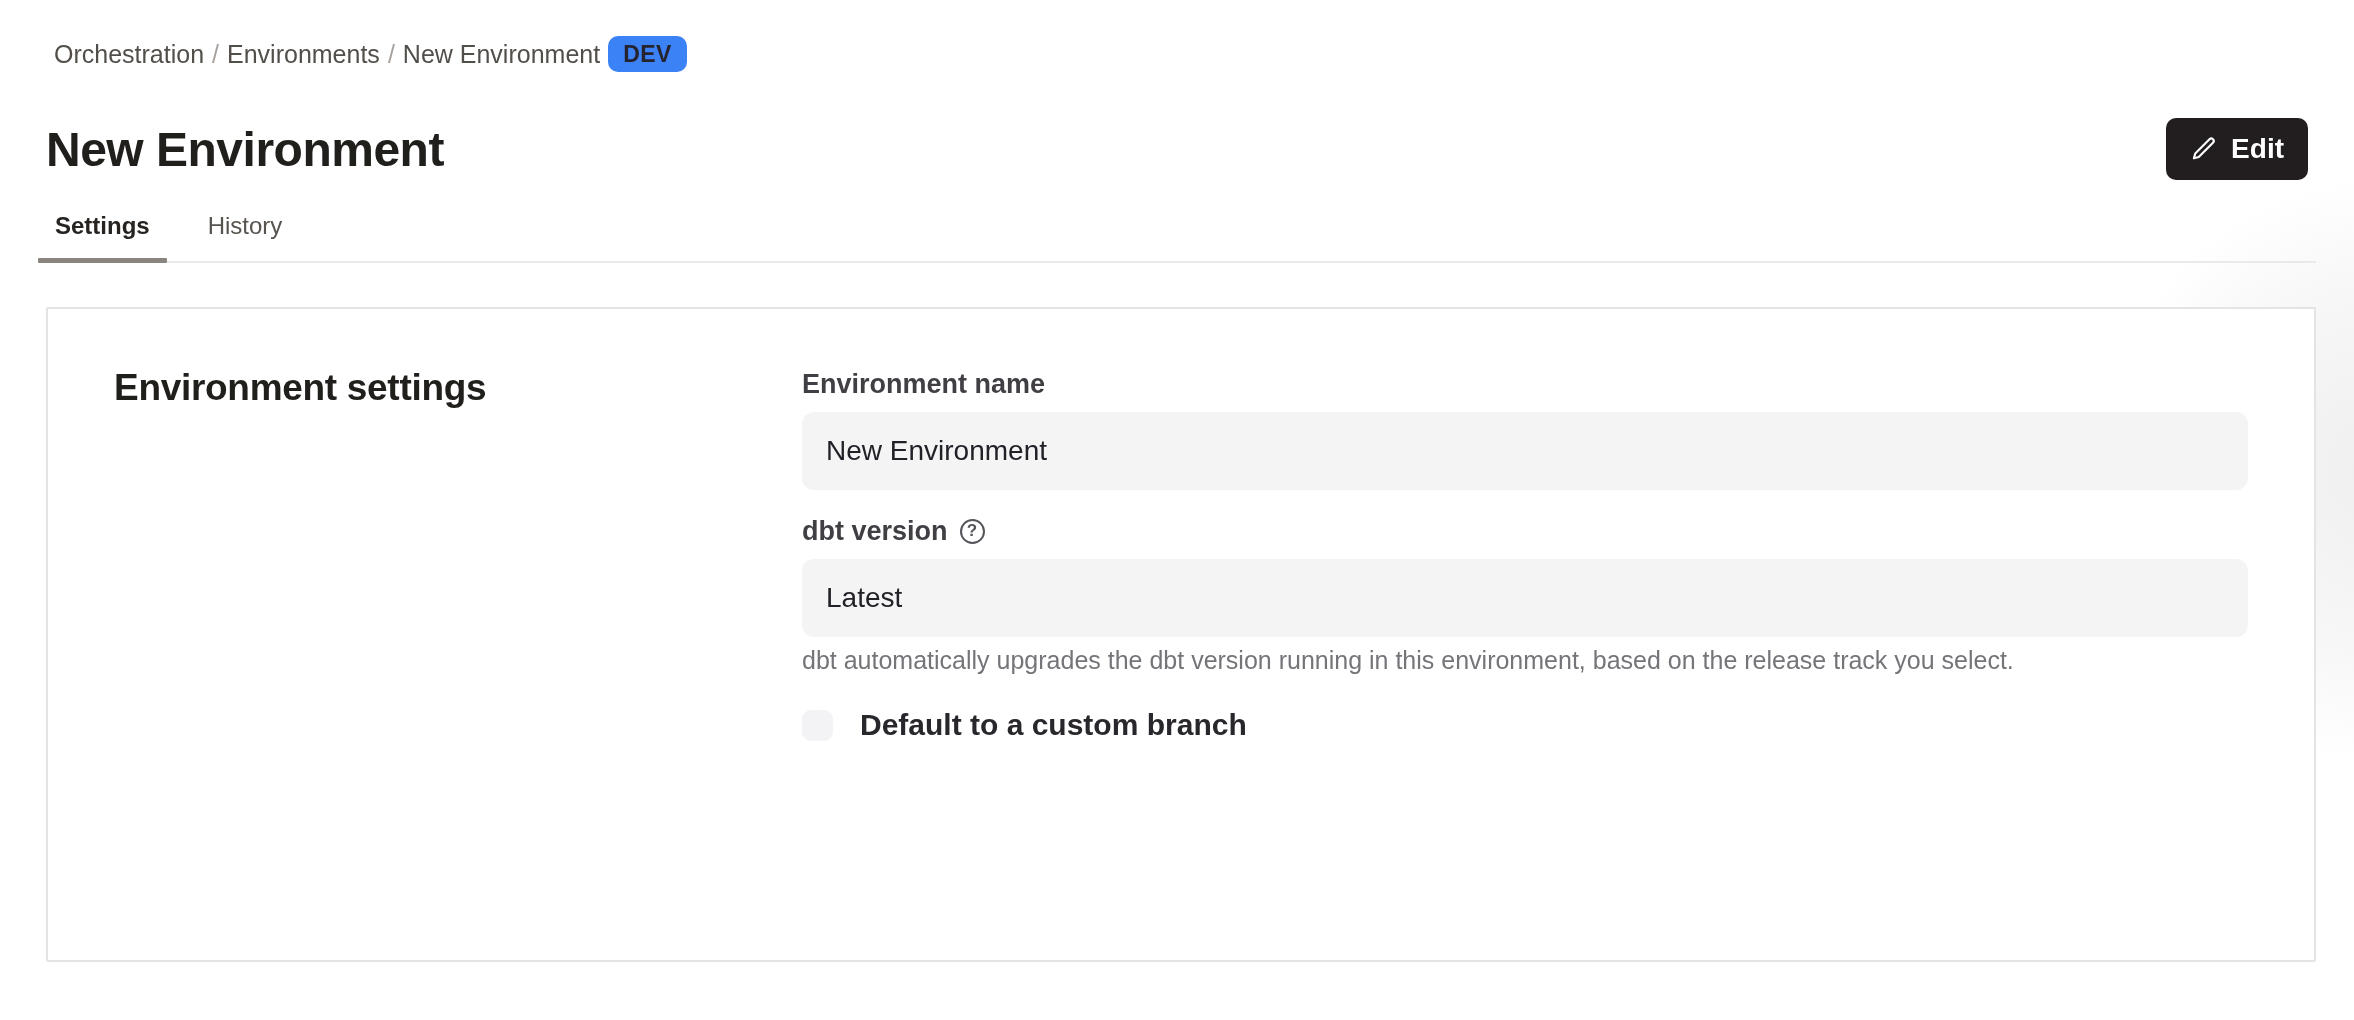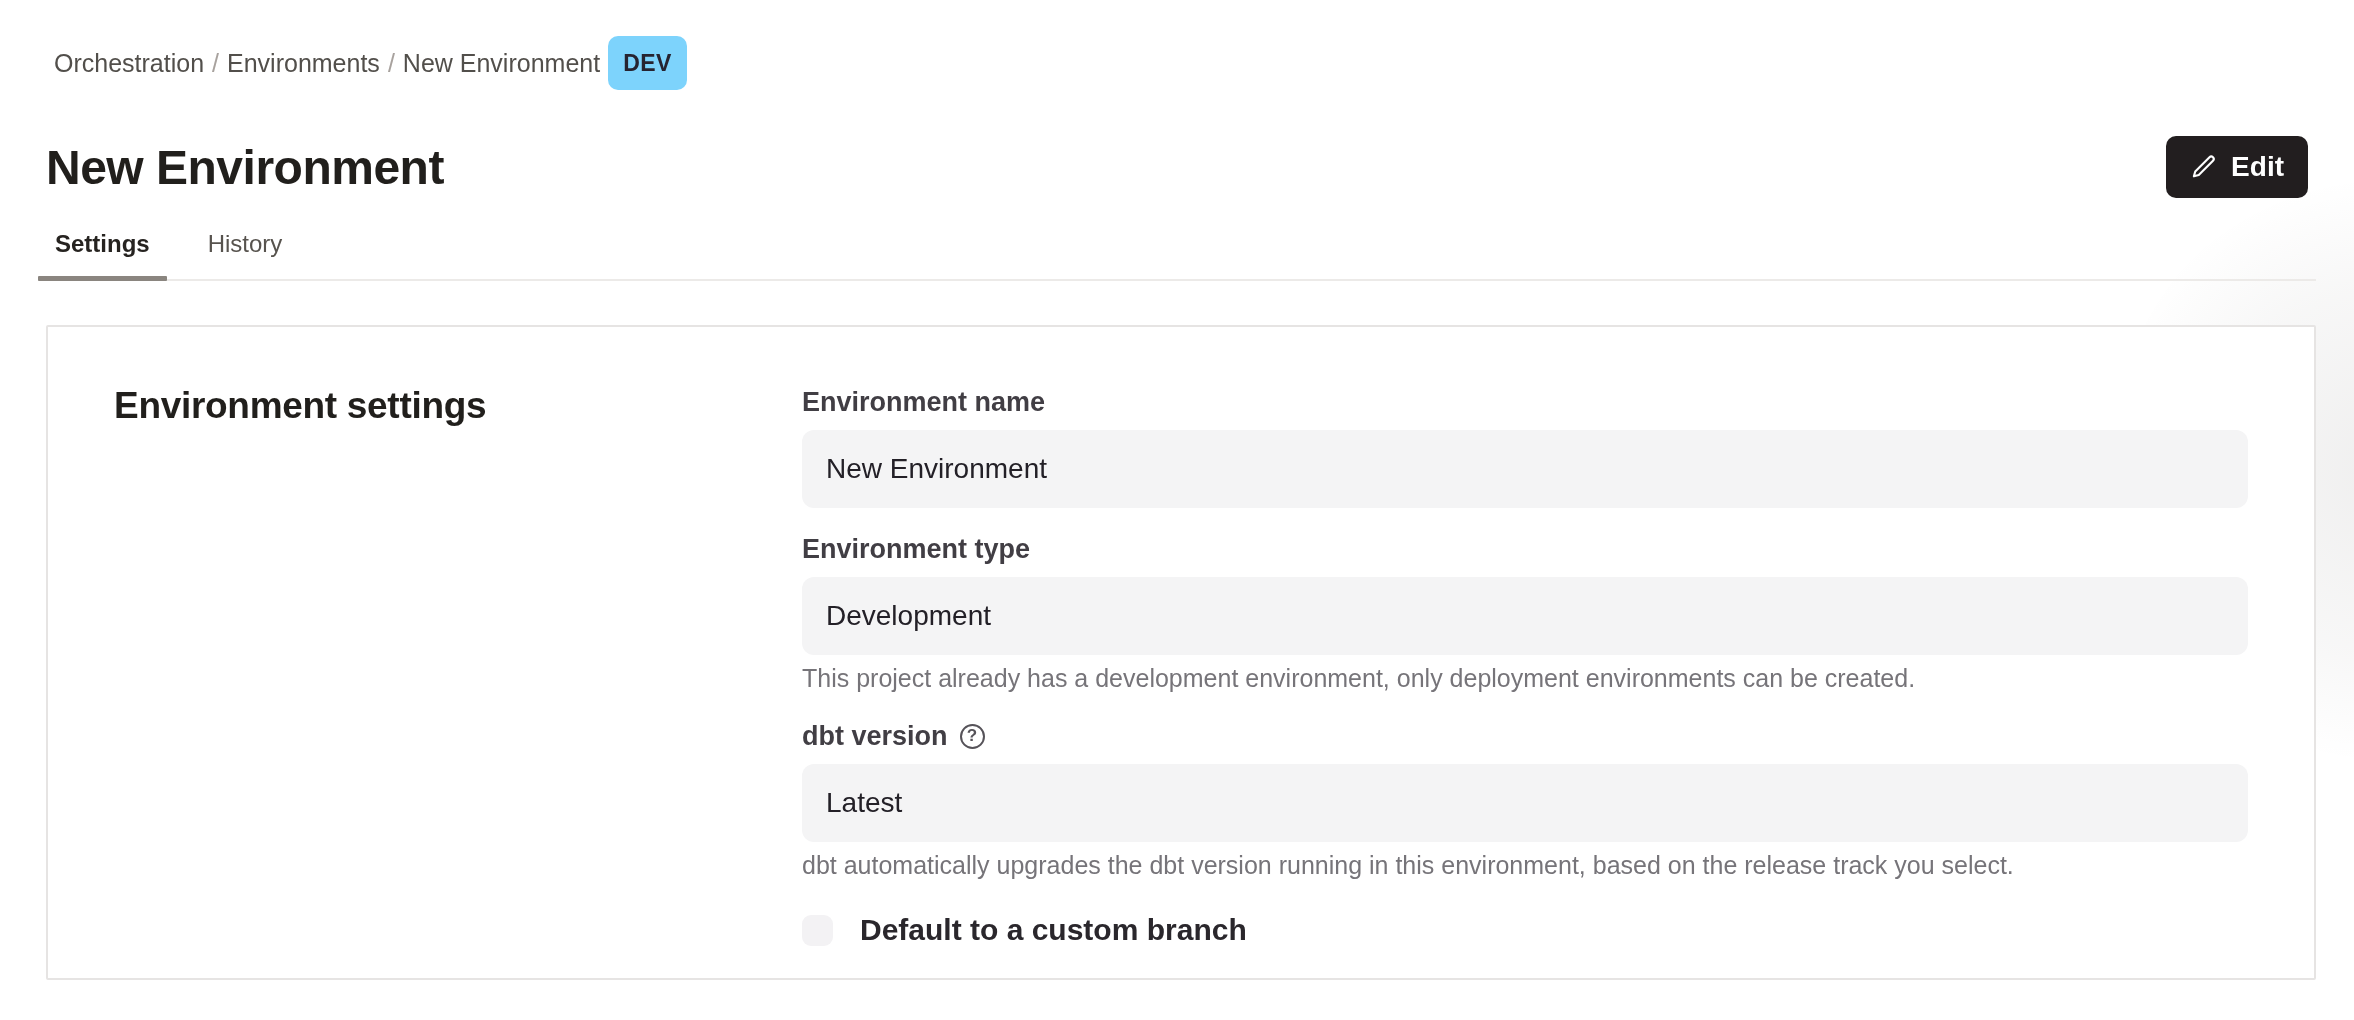--- a/index.html
+++ b/index.html
@@ -23,23 +23,23 @@
 
   
   .breadcrumb {
     display: flex; align-items: center; gap: 8px;
     margin: 36px 0 0 16px;
     font-size: 25px; line-height: 34px; color: #524f4b;
   }
   .crumb { white-space: nowrap; }
   .crumb-sep { color: #a8a29e; }
   .env-badge {
-    background: #7dd3fc; color: #262330;
+    background: #3b82f6; color: #262330;
     font-size: 23px; font-weight: 700; letter-spacing: 0.5px;
-    padding: 12px 15px; border-radius: 10px; line-height: 30px;
+    padding: 3px 15px; border-radius: 10px; line-height: 30px;
   }
 
   
   .header-row {
     display: flex; align-items: center; justify-content: space-between;
     margin: 46px 8px 0 8px; height: 62px;
   }
   .page-title { font-size: 48px; font-weight: 700; color: #211f1c; letter-spacing: -0.5px; }
   .edit-btn {
     display: flex; align-items: center; justify-content: center; gap: 13px;
@@ -150,25 +150,20 @@
       <h2 class="section-heading">Environment settings</h2>
     </div>
 
     <div class="card-right">
 
       <div class="field">
         <div class="field-label">Environment name</div>
         <div class="text-input">New Environment</div>
       </div>
 
-      <div class="field has-helper">
-        <div class="field-label">Environment type</div>
-        <div class="text-input">Development</div>
-        <div class="helper">This project already has a development environment, only deployment environments can be created.</div>
-      </div>
 
       <div class="field has-helper">
         <div class="field-label">
           <span>dbt version</span>
           <span class="help-icon">?</span>
         </div>
         <div class="text-input">Latest</div>
         <div class="helper">dbt automatically upgrades the dbt version running in this environment, based on the release track you select.</div>
       </div>
 

